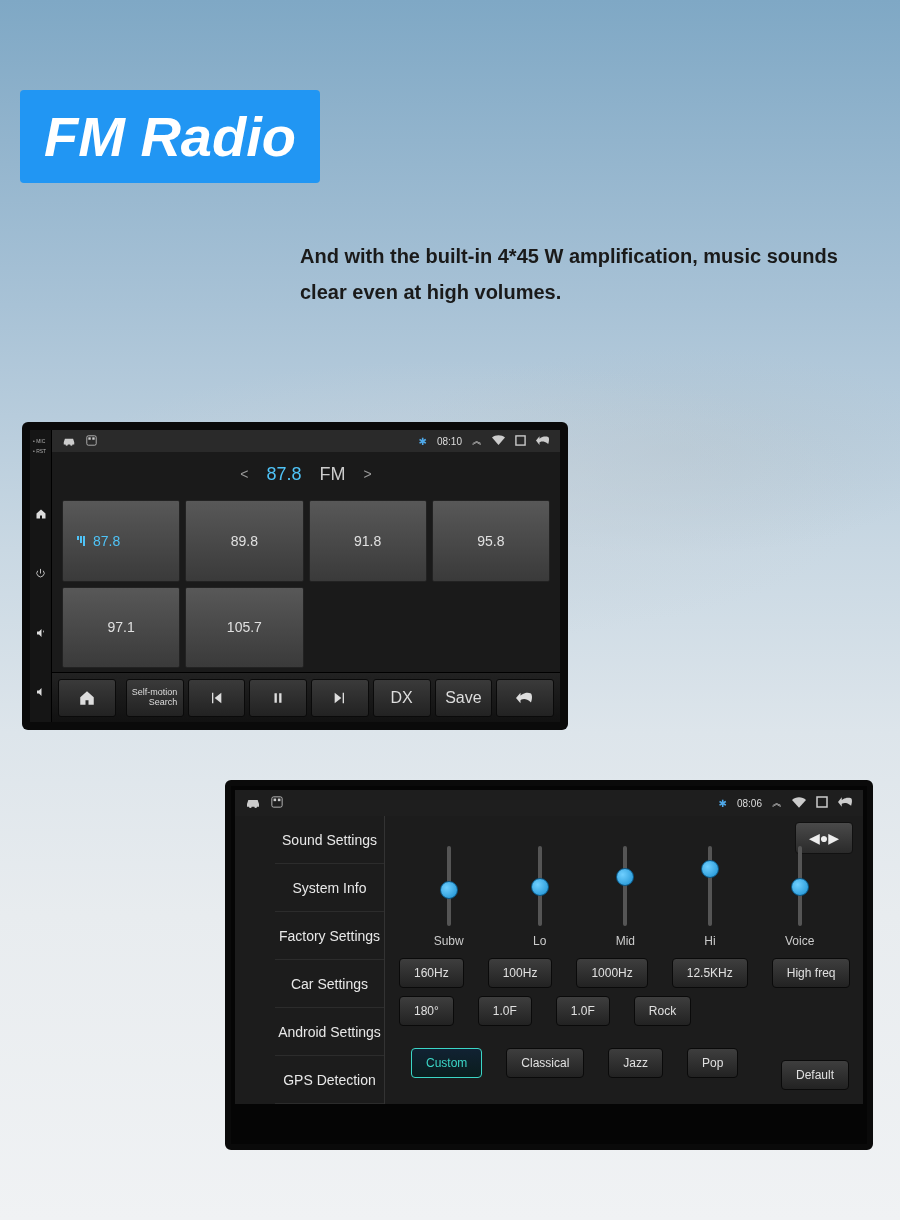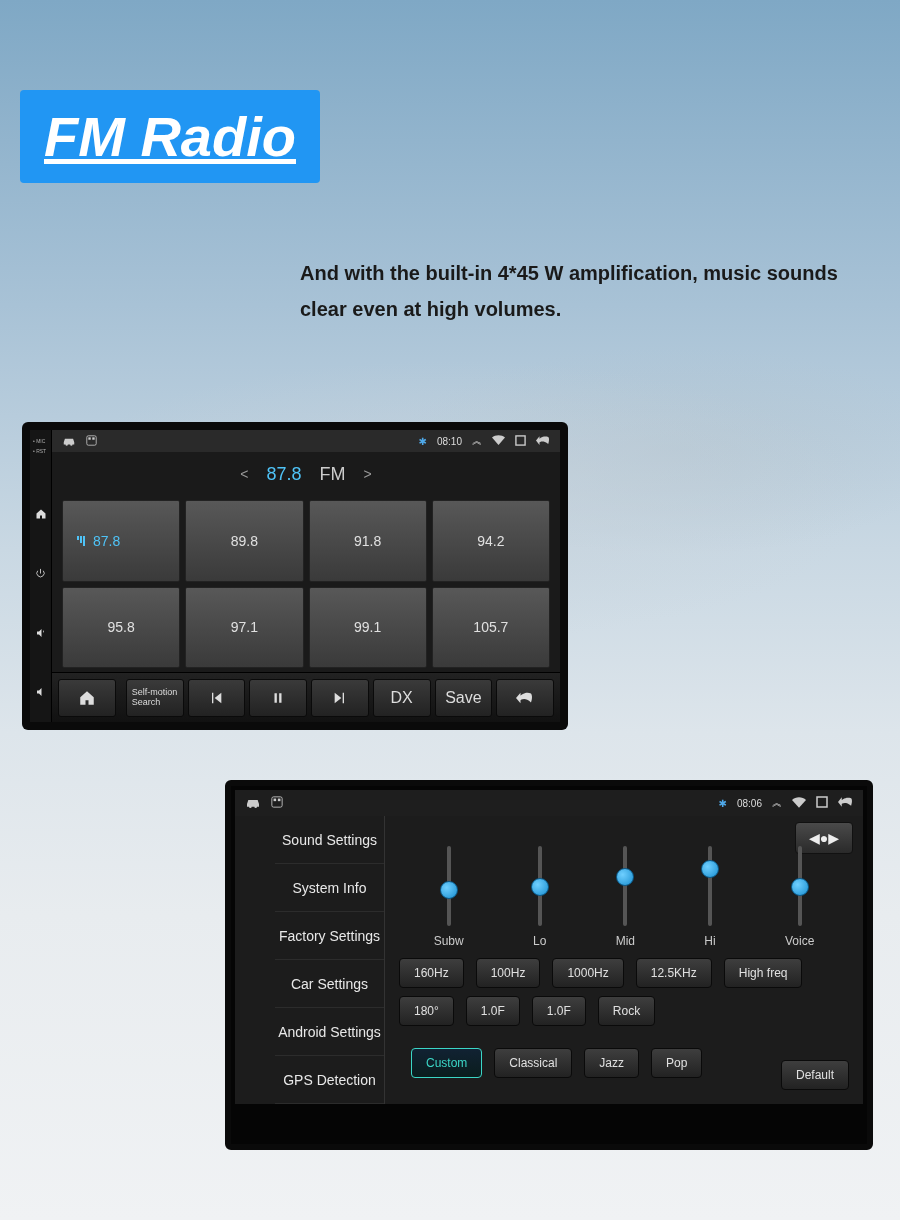--- a/index.html
+++ b/index.html
@@ -24,25 +24,24 @@
   left: 20px;
   background: #2196f3;
   padding: 14px 24px;
   border-radius: 4px;
 }
 .title-badge span {
   font-size: 56px;
   font-weight: bold;
   color: #fff;
   font-style: italic;
-  text-decoration: underline;
 }
 .subtitle-text {
   position: absolute;
-  top: 255px;
+  top: 238px;
   left: 300px;
   right: 40px;
   font-size: 20px;
   font-weight: bold;
   color: #1a1a1a;
   line-height: 1.8;
 }
 
 .device {
   position: absolute;
@@ -129,21 +128,21 @@
   background: linear-gradient(to bottom, #3a3a3a, #222);
   border: 1px solid #0a0a0a;
   border-radius: 3px;
   display: flex;
   align-items: center;
   justify-content: center;
   color: #ddd;
   font-size: 16px;
   cursor: pointer;
 }
-.ctrl.sm { font-size: 9px; line-height: 1.1; text-align: left; margin-left: 6px; }
+.ctrl.sm { font-size: 9px; line-height: 1.1; text-align: right; margin-left: 6px; }
 .ctrl svg, .side-btn svg, .statusbar svg { fill: #ddd; }
 
 .device2 { top: 780px; left: 225px; width: 648px; height: 370px; padding: 4px; background:#050505; border: 6px solid #0a0a0a; }
 .device2 .screen { background: #1c1c1c; }
 .sb2 { height: 26px; background: #1e1e1e; }
 .settings-body { flex: 1; display: flex; }
 .settings-menu {
   width: 150px;
   border-right: 1px solid #333;
   display: flex;
@@ -188,21 +187,21 @@
 .slider-track {
   width: 4px; height: 80px; background: #555; border-radius: 2px; position: relative;
 }
 .slider-knob {
   width: 18px; height: 18px; border-radius: 50%;
   background: radial-gradient(circle at 35% 35%, #6fcfff, #1a8fd0);
   border: 1px solid #0a5a8a;
   position: absolute; left: -7px;
 }
 .slider-label { margin-top: 8px; font-size: 12px; color: #ccc; }
-.btn-row { display: flex; gap: 12px; padding: 4px 6px; }
+.btn-row { display: flex; gap: 24px; padding: 4px 6px; }
 .eq-btn {
   flex: 0 0 auto;
   padding: 7px 14px;
   background: linear-gradient(to bottom,#3e3e3e,#222);
   border: 1px solid #0a0a0a;
   border-radius: 4px;
   color: #e0e0e0;
   font-size: 12px;
   cursor: pointer;
 }
@@ -289,30 +288,24 @@
             </span>
             <span>87.8</span>
           </div>
         <div class="preset">
             <span>89.8</span>
           </div>
         <div class="preset">
             <span>91.8</span>
           </div>
         <div class="preset">
-            <span>94.2</span>
-          </div>
-        <div class="preset">
             <span>95.8</span>
           </div>
         <div class="preset">
             <span>97.1</span>
-          </div>
-        <div class="preset">
-            <span>99.1</span>
           </div>
         <div class="preset">
             <span>105.7</span>
           </div>
       </div>
       <div class="ctrlbar">
         <div class="ctrl">
             <svg width="18" height="18" viewBox="0 0 24 24">
               <path d="M3 11l9-8 9 8v10H14v-6h-4v6H3z"></path>
             </svg>

